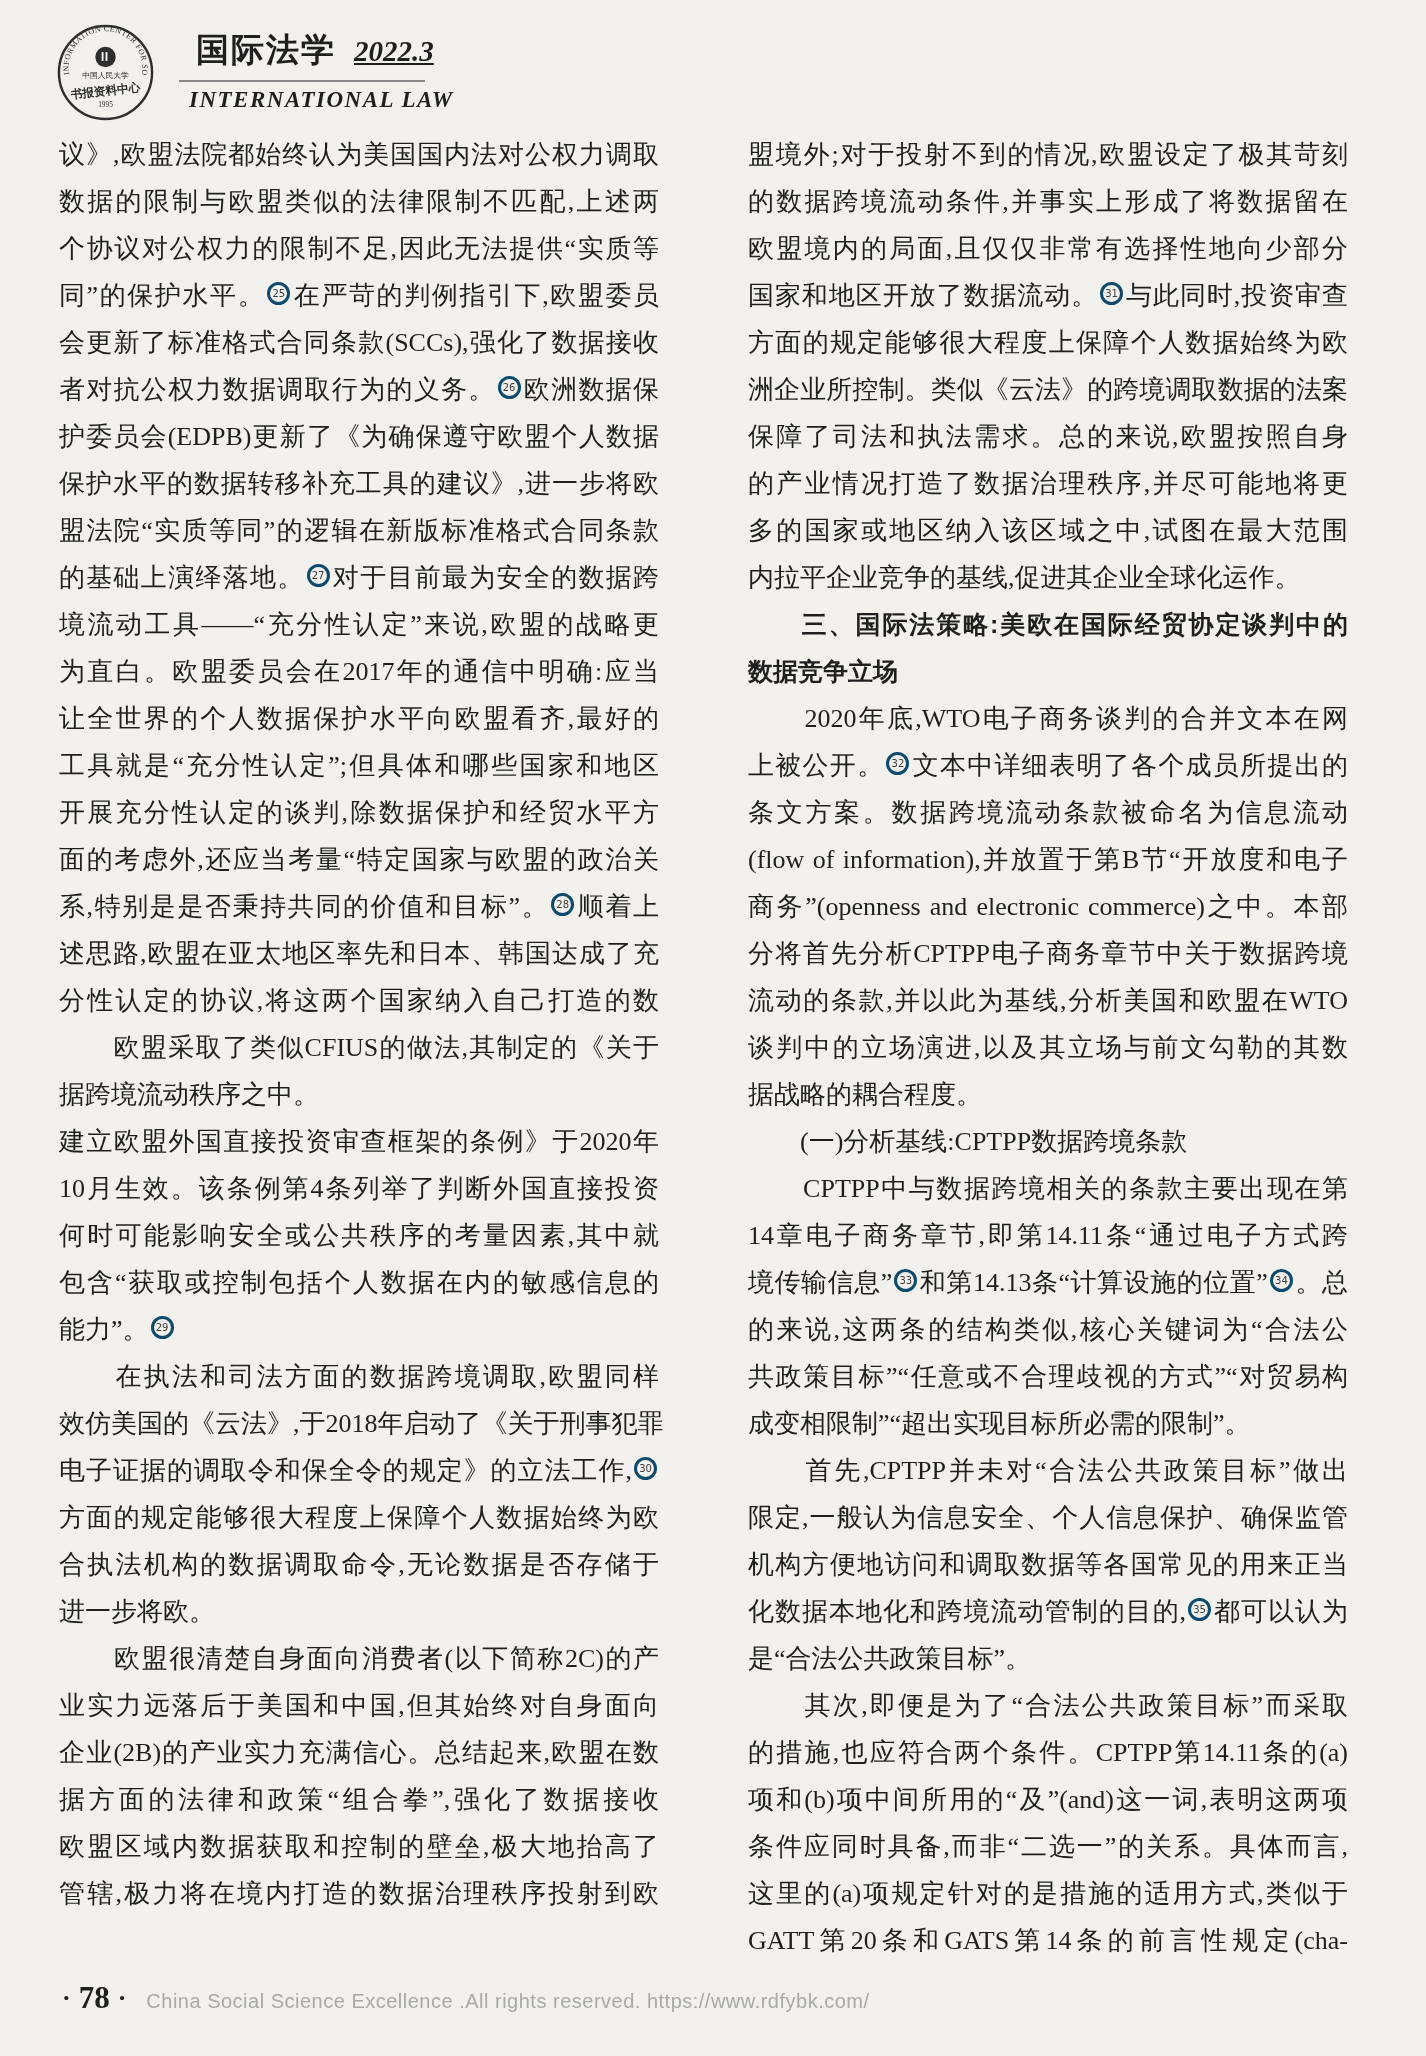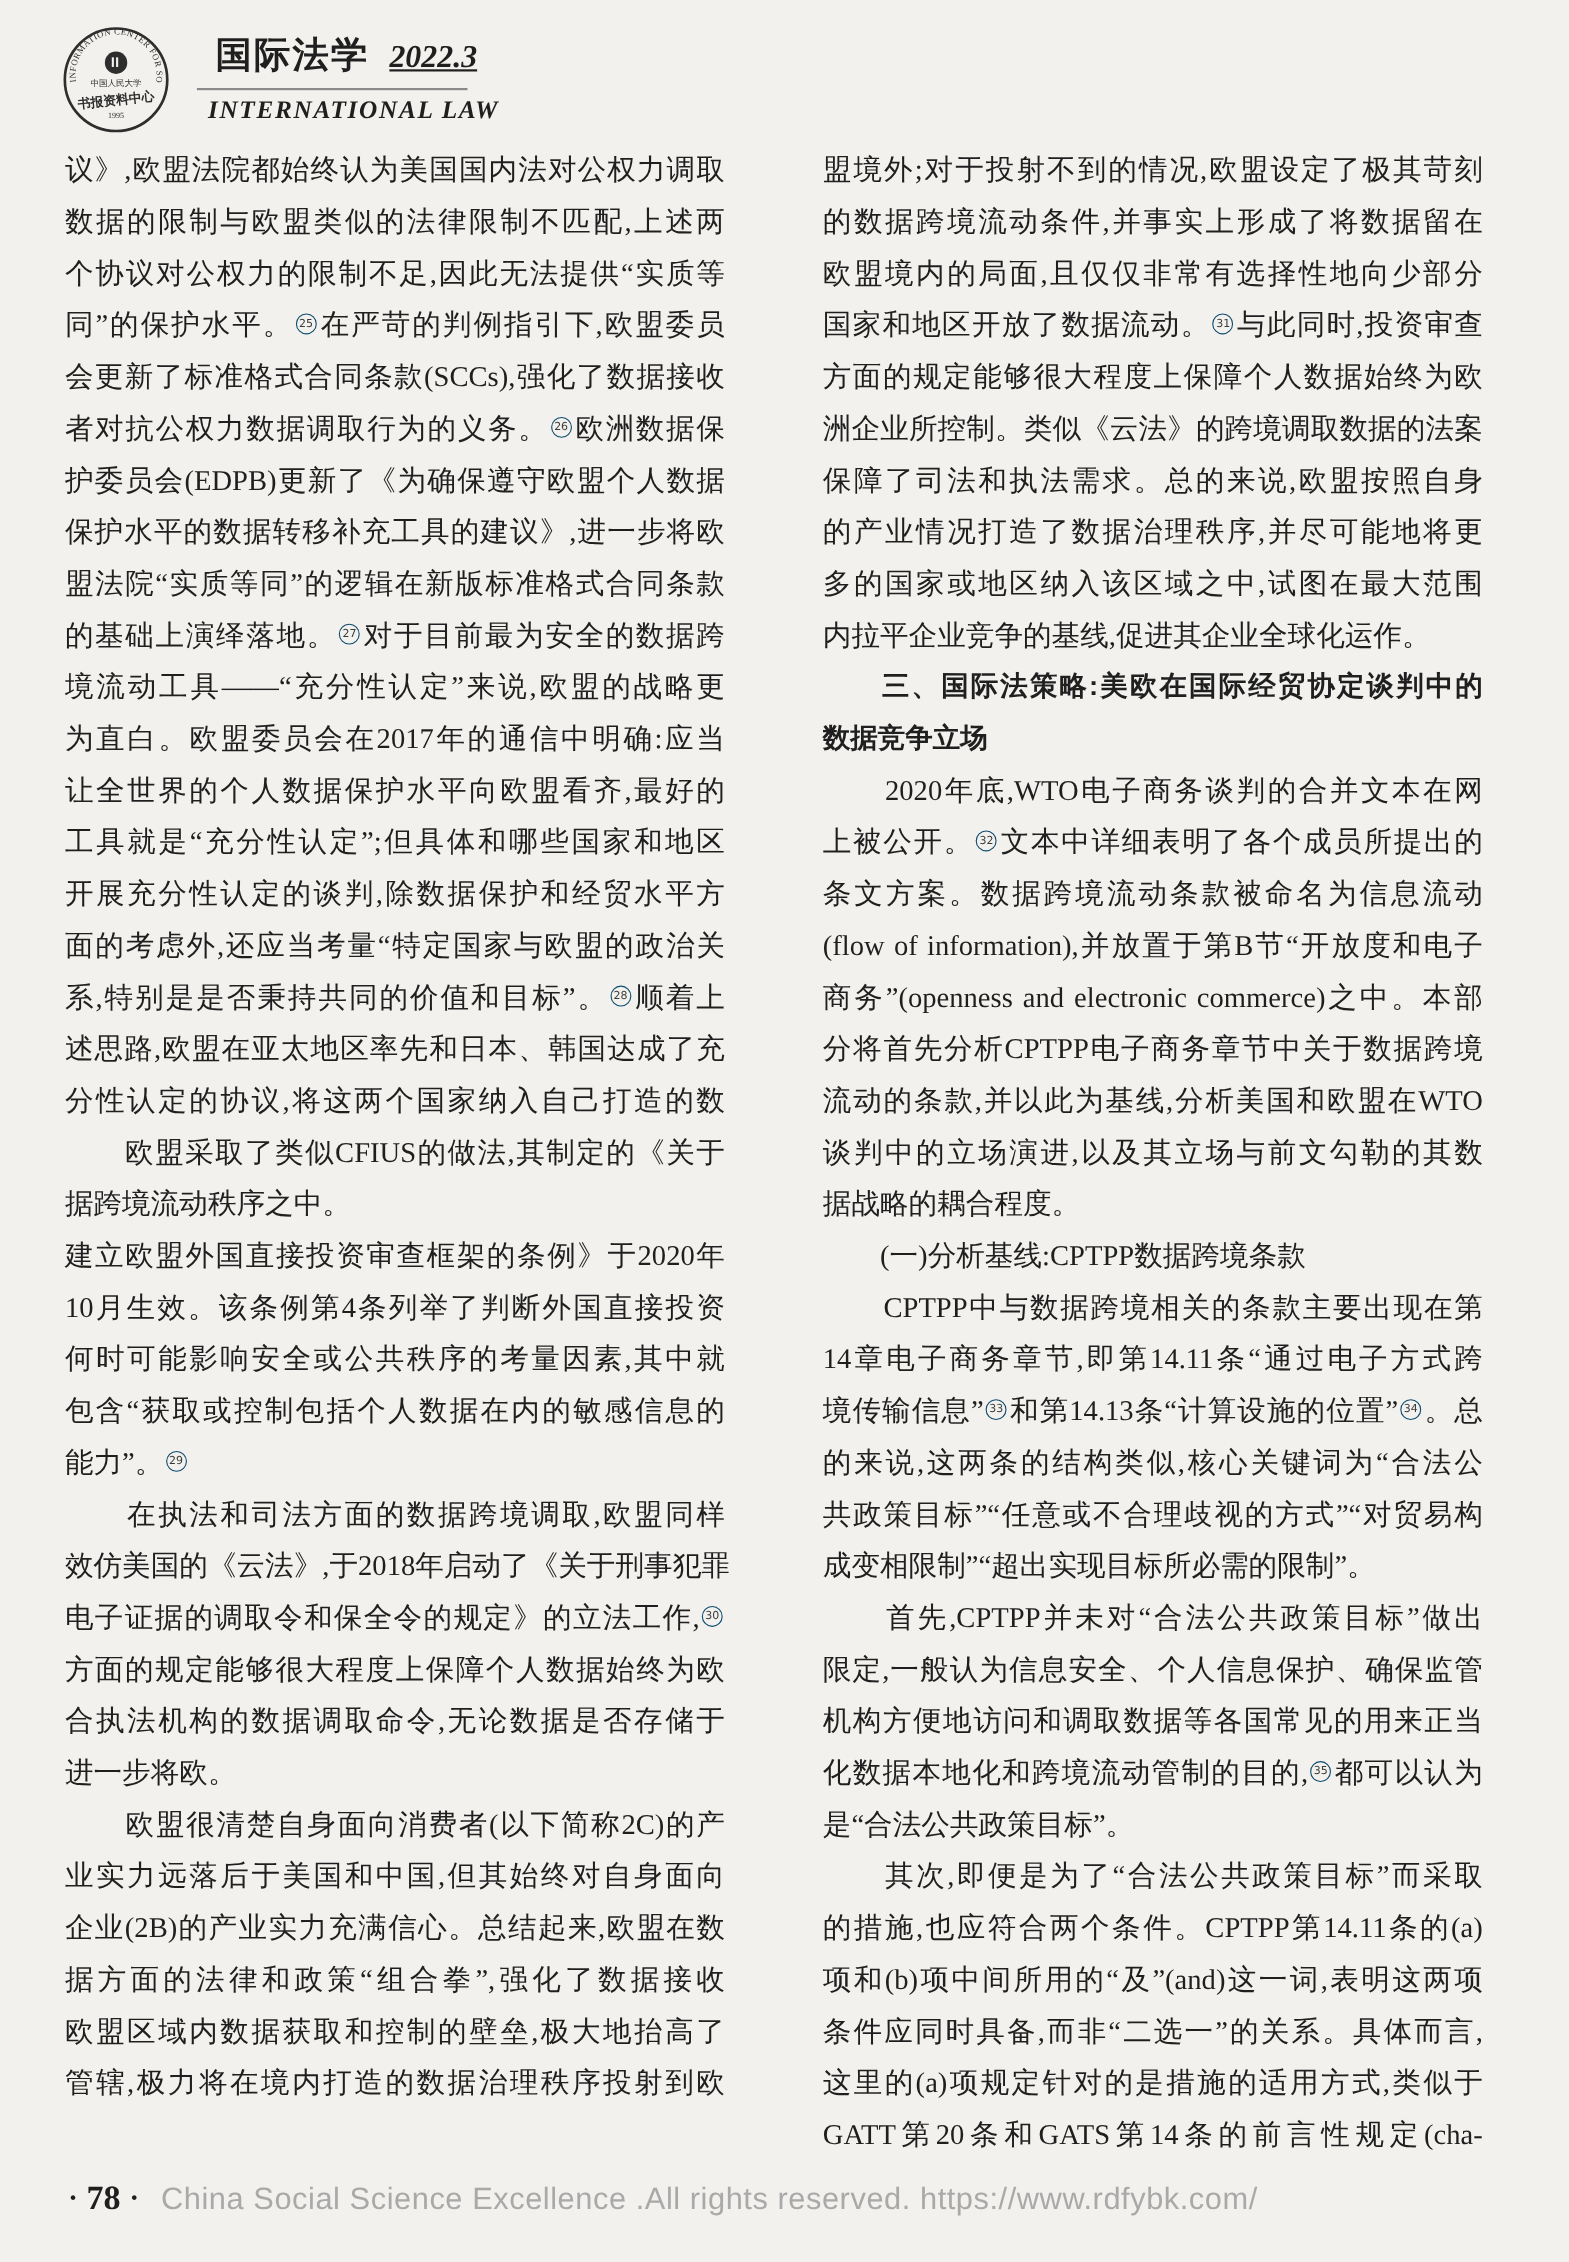--- a/index.html
+++ b/index.html
@@ -25,32 +25,32 @@
   #col-right{left:748px;}
   .line{
     height:47px;line-height:47px;font-size:26px;
     white-space:nowrap;
     text-align:justify;text-align-last:justify;
   }
   .line.end{text-align-last:left;}
   .line.bold{font-weight:700;font-family:"Liberation Sans","DejaVu Sans",sans-serif;font-size:25px;}
   .fn{
     display:inline-block;width:17px;height:17px;line-height:17px;
-    border:1px solid #0c4a6e;border-radius:50%;
+    border:3px solid #0c4a6e;border-radius:50%;
     font-size:10px;text-align:left;text-align-last:center;
     vertical-align:7px;margin:0 2px;
     font-family:"DejaVu Sans",sans-serif;color:#3a3a3a;
   }
   
   .footer{position:absolute;left:62px;top:1976px;height:44px;line-height:44px;white-space:nowrap;}
   .footer .dot{font-size:26px;font-weight:700;vertical-align:2px;}
   .pageno{font-size:31px;font-weight:700;margin:0 8px;font-family:"Liberation Serif",serif;}
   .copy{
     font-family:"Liberation Sans","DejaVu Sans",sans-serif;
-    font-size:28px;color:#a9a9a9;margin-left:16px;letter-spacing:0.5px;
+    font-size:20px;color:#a9a9a9;margin-left:16px;letter-spacing:0.5px;
   }
 </style>
 </head>
 <body>
 
 <div class="header">
   <svg class="logo" width="97" height="97" viewBox="0 0 100 100">
     <circle cx="50" cy="50" r="48" fill="none" stroke="#2e2e2e" stroke-width="2.5"></circle>
     <defs>
       <path id="arcT" d="M 13,54 A 38,38 0 1 1 87,54" fill="none"></path>

